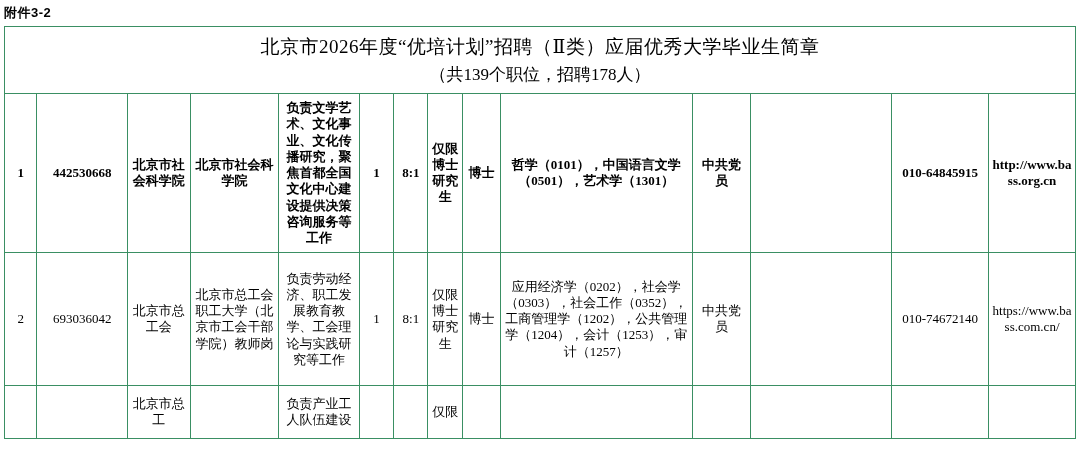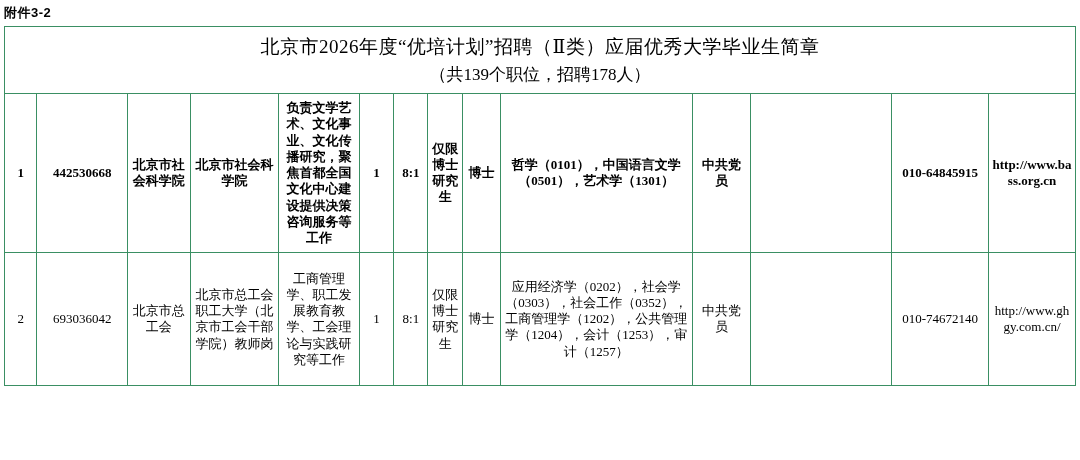--- a/index.html
+++ b/index.html
@@ -124,28 +124,44 @@
         <td class="body-cell"></td>
         <td class="body-cell">010-64845915</td>
         <td class="cell-url">http://www.bass.org.cn</td>
       </tr>
 
       <tr class="row-2">
         <td class="body-cell nowrapnum">2</td>
         <td class="body-cell">693036042</td>
         <td class="body-cell">北京市总工会</td>
         <td class="body-cell">北京市总工会职工大学（北京市工会干部学院）教师岗</td>
-        <td class="body-cell">工商管理学、职工发展教育教学、工会理论与实践研究等工作</td>
+        <td class="body-cell">负责劳动经济、职工发展教育教学、工会理论与实践研究等工作</td>
         <td class="body-cell">1</td>
         <td class="body-cell">8:1</td>
         <td class="body-cell">仅限博士研究生</td>
         <td class="body-cell">博士</td>
         <td class="body-cell cell-left">应用经济学（0202），社会学（0303），社会工作（0352），工商管理学（1202），公共管理学（1204），会计（1253），审计（1257）</td>
         <td class="body-cell">中共党员</td>
         <td class="body-cell"></td>
         <td class="body-cell">010-74672140</td>
-        <td class="cell-url">http://www.ghgy.com.cn/</td>
+        <td class="cell-url">https://www.bass.com.cn/</td>
       </tr>
 
+      <tr class="row-3">
+        <td class="body-cell nowrapnum"></td>
+        <td class="body-cell"></td>
+        <td class="body-cell">北京市总工</td>
+        <td class="body-cell"></td>
+        <td class="body-cell">负责产业工人队伍建设</td>
+        <td class="body-cell"></td>
+        <td class="body-cell"></td>
+        <td class="body-cell">仅限</td>
+        <td class="body-cell"></td>
+        <td class="body-cell cell-left"></td>
+        <td class="body-cell"></td>
+        <td class="body-cell"></td>
+        <td class="body-cell"></td>
+        <td class="cell-url"></td>
+      </tr>
     </tbody>
   </table>
 
 </div>
 
 </body></html>

